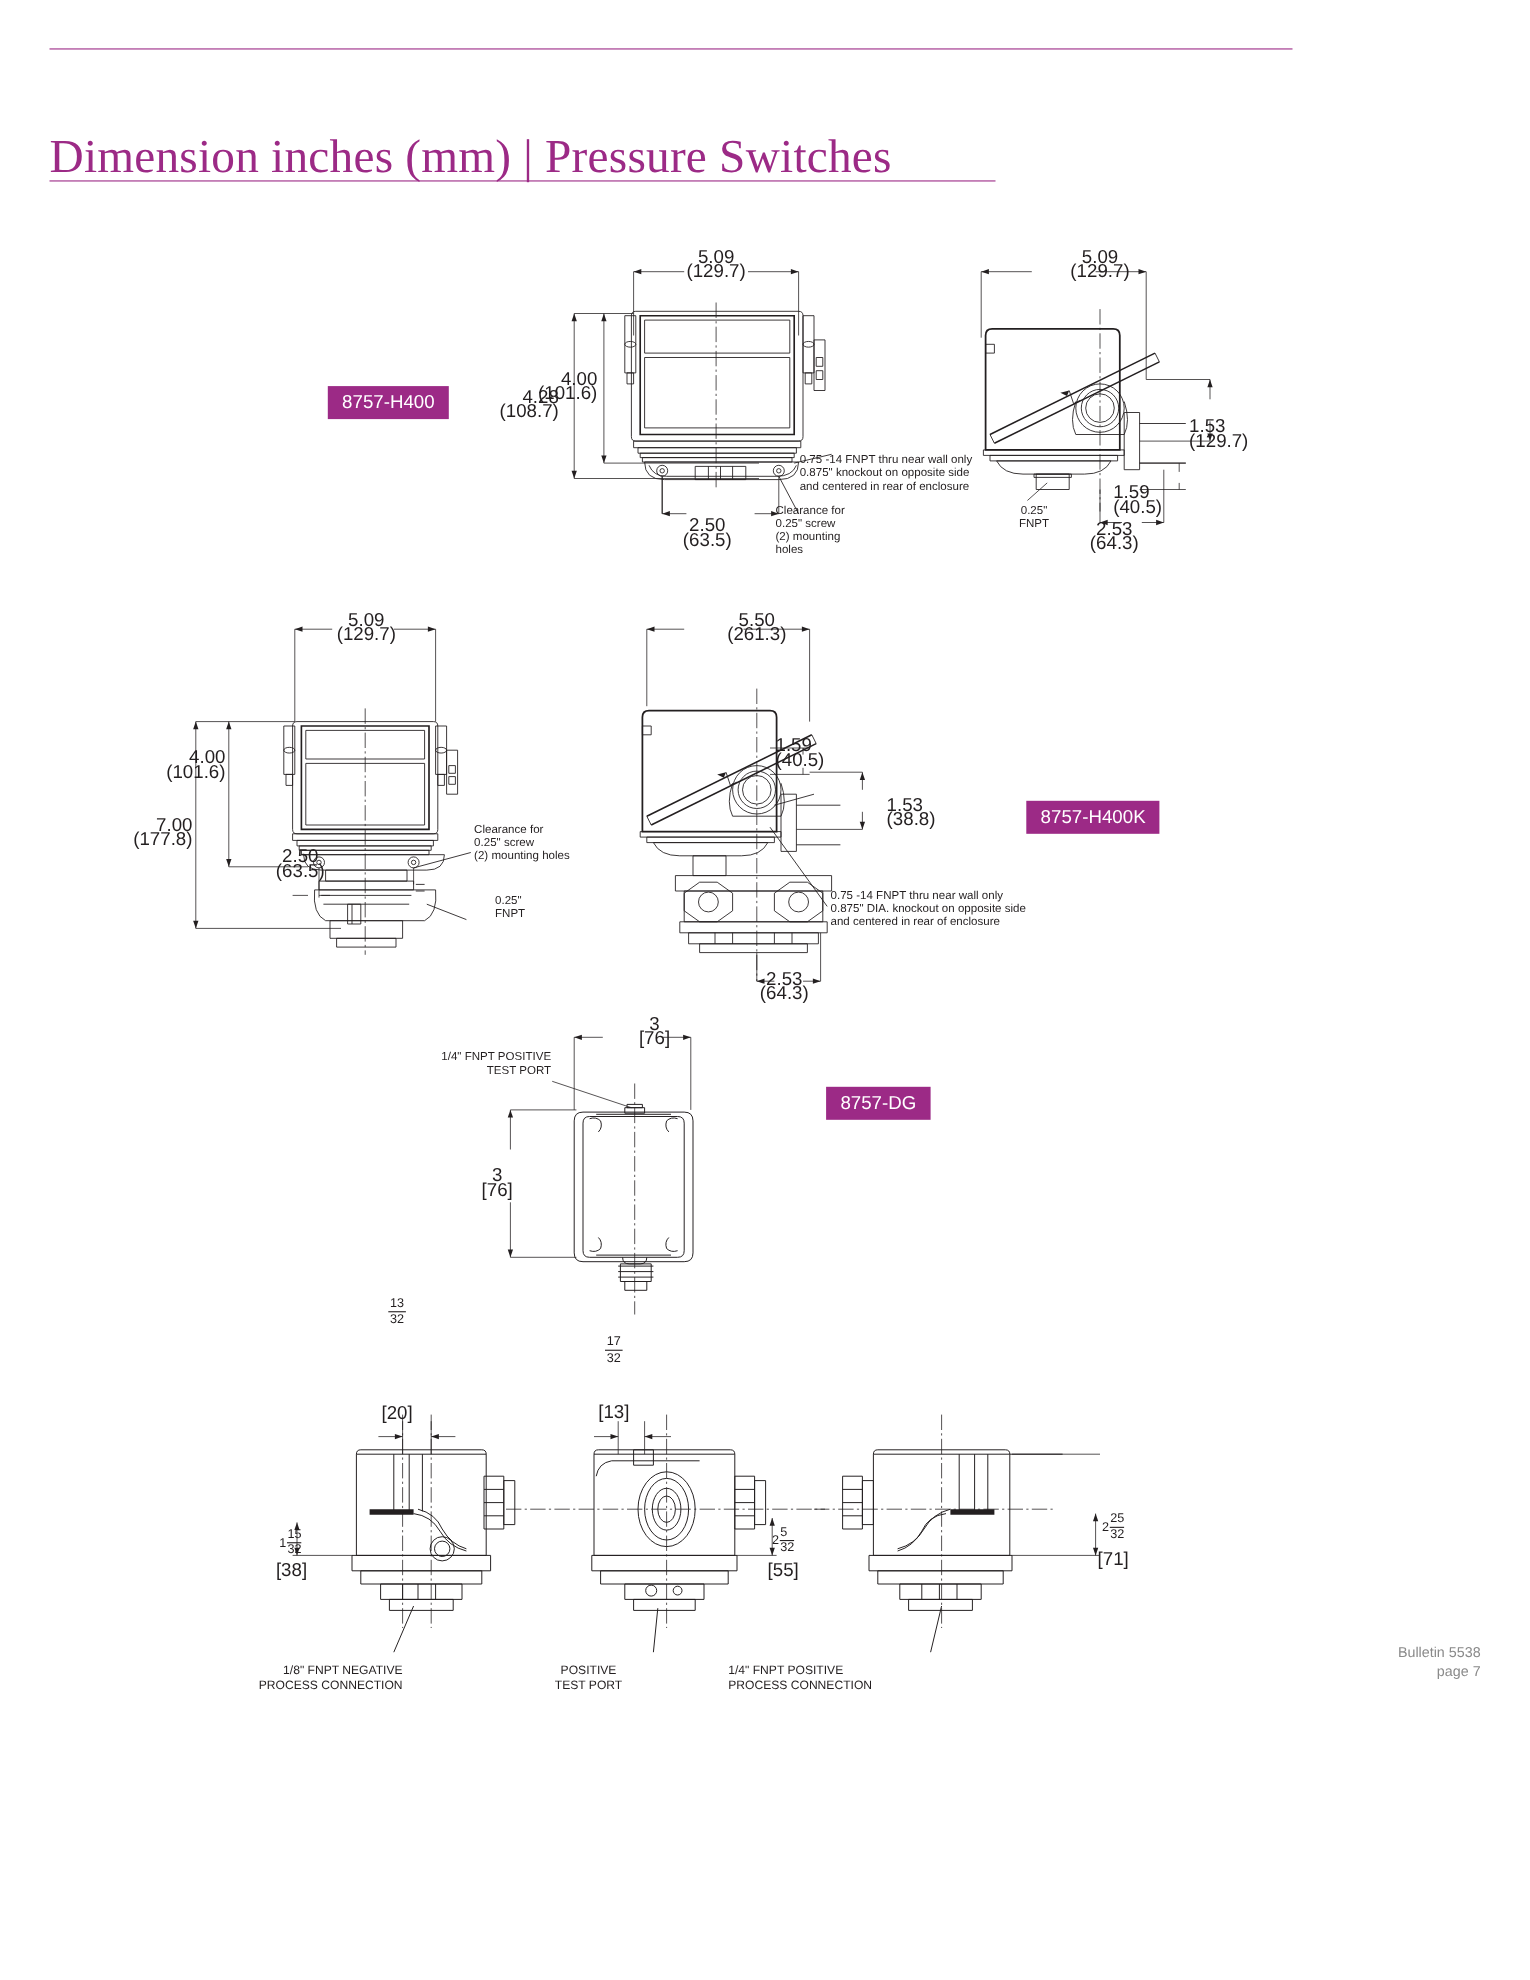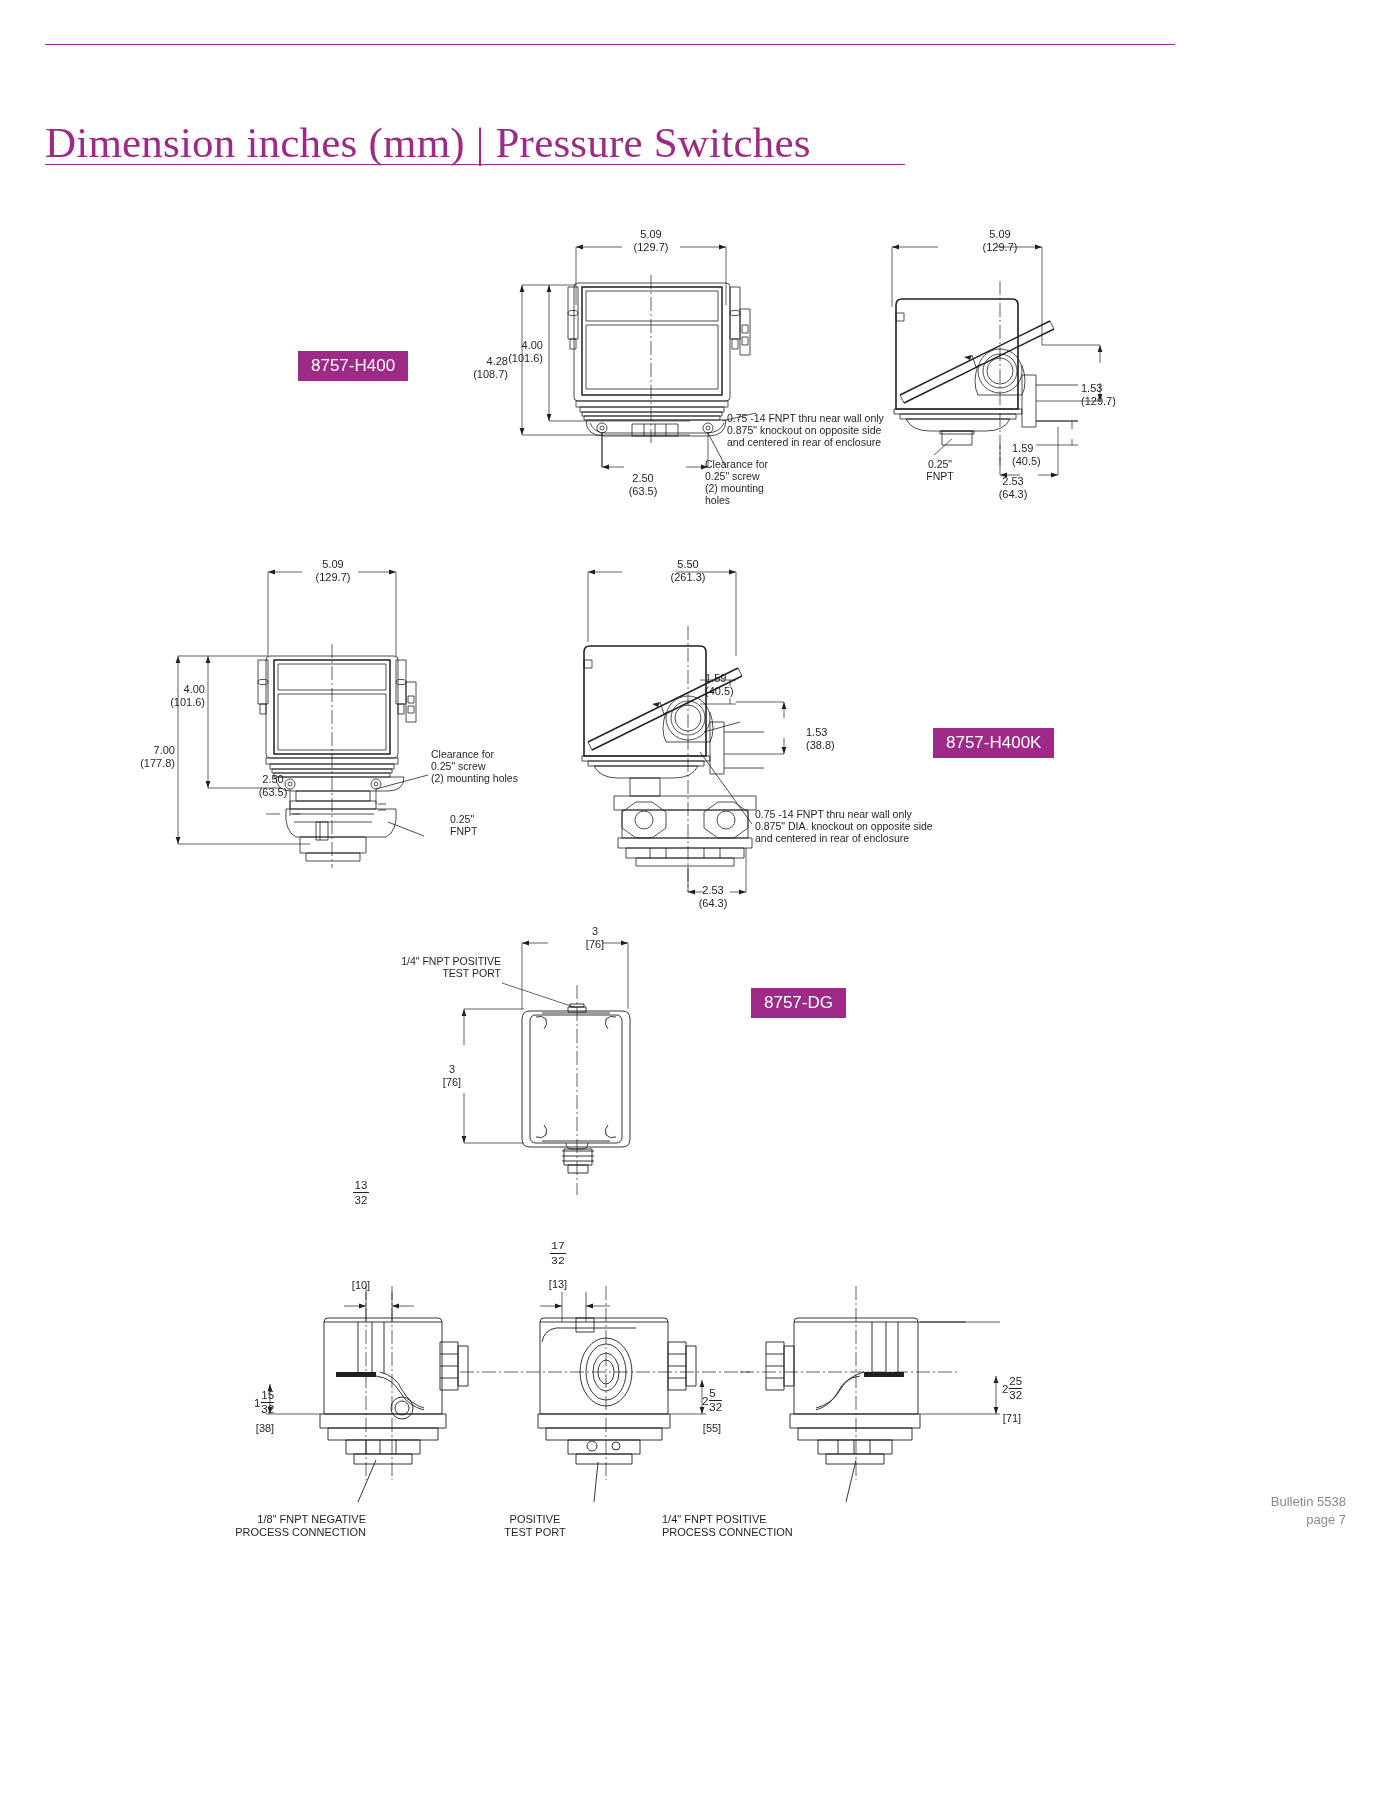--- a/index.html
+++ b/index.html
@@ -14,21 +14,21 @@
 
   
   .tag{position:absolute;background:#9c2a86;color:#ffffff;font-size:17px;line-height:30px;
     padding:0 13px;height:30px;white-space:nowrap;font-family:"Liberation Sans",sans-serif;}
 
   
   .dwg{position:absolute;overflow:visible;}
   svg{display:block;overflow:visible;}
 
   
-  .dim{position:absolute;font-size:11px;line-height:12.5px;color:#231f20;white-space:nowrap;}
+  .dim{position:absolute;font-size:17px;line-height:12.5px;color:#231f20;white-space:nowrap;}
   .dim.c{text-align:center;transform:translateX(-50%);}
   .dim.r{text-align:right;transform:translateX(-100%);}
   .note{position:absolute;font-size:10.5px;line-height:12px;color:#231f20;white-space:pre;}
   .note.r{text-align:right;transform:translateX(-100%);}
   .note.c{text-align:center;transform:translateX(-50%);}
   .capt{position:absolute;font-size:11px;line-height:13px;color:#231f20;white-space:pre;}
   .capt.r{text-align:right;transform:translateX(-100%);}
   .capt.c{text-align:center;transform:translateX(-50%);}
 
   
@@ -554,21 +554,21 @@
         <path d="M-10 134 l-2.4 -7 h4.8 z" fill="#231f20" stroke="none"></path>
         <line x1="-14" y1="134" x2="40" y2="134"></line>
       </g>
     </svg>
   </div>
   <div class="frac" style="left:361px;top:1179px;">
     <span class="n">13</span>
     <span class="bar"></span>
     <span class="d">32</span>
   </div>
-  <div class="dim c" style="left:361px;top:1279px;">[10]</div>
+  <div class="dim c" style="left:361px;top:1279px;">[20]</div>
   <div class="frac-inline" style="left:264px;top:1390px;">
     <span class="whole">1</span>
     <span class="stk">
       <span>15</span>
       <span class="bar"></span>
       <span>32</span>
     </span>
   </div>
   <div class="dim c" style="left:265px;top:1422px;">[38]</div>
 
@@ -615,21 +615,21 @@
       </g>
 
       <g stroke-width="0.7">
         <line x1="182" y1="100" x2="182" y2="134"></line>
         <path d="M182 100 l-2.4 7 h4.8 z" fill="#231f20" stroke="none"></path>
         <path d="M182 134 l-2.4 -7 h4.8 z" fill="#231f20" stroke="none"></path>
         <line x1="150" y1="134" x2="186" y2="134"></line>
       </g>
     </svg>
   </div>
-  <div class="frac" style="left:558px;top:1240px;font-family:Liberation Mono, monospace;">
+  <div class="frac" style="left:558px;top:1214px;">
     <span class="n">17</span>
     <span class="bar"></span>
     <span class="d">32</span>
   </div>
   <div class="dim c" style="left:558px;top:1278px;">[13]</div>
   <div class="frac-inline" style="left:712px;top:1388px;">
     <span class="whole">2</span>
     <span class="stk">
       <span>5</span>
       <span class="bar"></span>

